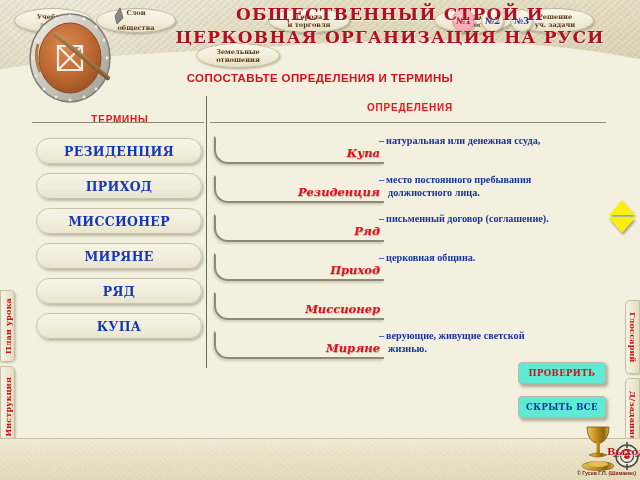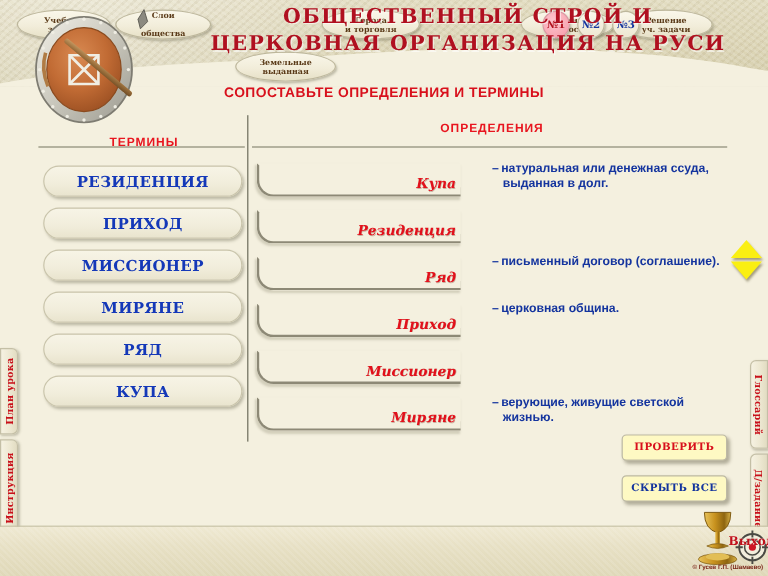--- a/index.html
+++ b/index.html
@@ -128,22 +128,22 @@
   .slot-answer {
     position:absolute; left: 0; top: 12px; width: 166px;
     text-align: right;
     font-family: "DejaVu Serif", serif;
     font-style: italic; font-weight: bold; font-size: 11.5px;
     color: #E2101B;
     text-shadow: .5px .5px 0 rgba(120,60,40,.35);
     pointer-events: none;
   }
   .def-text {
-    position:absolute; left: 196px; top: 0px; width: 214px;
-    font-family: Liberation Sans, sans-serif;
+    position:absolute; left: 165px; top: 0px; width: 214px;
+    font-family: Liberation Serif, serif;
     font-size: 10.2px; line-height: 13px; font-weight: bold;
     color: #14349E;
   }
   .def-text .dash { margin-right: 2px; }
   .def-text .cont { display:block; padding-left: 9px; }
 
   
   .arrows { position:absolute; left: 609px; top: 200px; width: 26px; }
   .arrow-up, .arrow-down {
     width: 0; height: 0; cursor: pointer;
@@ -154,21 +154,21 @@
     border-bottom: 15px solid #FAEF12; margin-bottom: 3px;
   }
   .arrow-down {
     border-left: 13px solid transparent; border-right: 13px solid transparent;
     border-top: 15px solid #FAEF12;
   }
 
   
   .action-btn {
     position:absolute; width: 88px; height: 22px;
-    background: #fef9c3;
+    background: #5eead4;
     border: 1px solid #BDB9A4;
     border-radius: 4px;
     box-shadow: 2px 2.5px 3px rgba(80,75,50,.4);
     display:flex; align-items:center; justify-content:center;
     font-family: "DejaVu Serif", serif;
     font-size: 8.5px; font-weight: bold; letter-spacing: .4px;
     cursor: pointer;
   }
   #btn-check { left: 518px; top: 362px; color:#D8101C; }
   #btn-hide  { left: 518px; top: 396px; color:#14349E;text-align:center; }
@@ -346,27 +346,30 @@
     </div>
   </div>
 
   <div class="defs">
 
     <div class="def-row">
       <div class="slot"></div>
       <div class="slot-answer">Купа</div>
       <div class="def-text">
         <span class="dash">–</span><span>натуральная или денежная ссуда,</span>
-        <span class="cont">выданная в долг.</span>
       </div>
     </div>
 
     <div class="def-row">
       <div class="slot"></div>
       <div class="slot-answer">Резиденция</div>
+      <div class="def-text">
+        <span class="dash">–</span><span>место постоянного пребывания</span>
+        <span class="cont">должностного лица.</span>
+      </div>
     </div>
 
     <div class="def-row">
       <div class="slot"></div>
       <div class="slot-answer">Ряд</div>
       <div class="def-text">
         <span class="dash">–</span><span>письменный договор (соглашение).</span>
       </div>
     </div>
 
@@ -420,21 +423,21 @@
   <div class="nav-ellipse" style="left:14px;  width:78px;">
     <i>Учебная</i>
     <i>задача</i>
   </div>
   <div class="nav-ellipse" style="left:96px;  width:80px;justify-content:space-between;">
     <i>Слои</i>
     <i>общества</i>
   </div>
   <div class="nav-ellipse" style="left:196px; width:84px;margin-top:35px;">
     <i>Земельные</i>
-    <i>выданная</i>
+    <i>отношения</i>
   </div>
   <div class="nav-ellipse" style="left:268px; width:82px;text-align:center;">
     <i>Города</i>
     <i>и торговля</i>
   </div>
   <div class="nav-ellipse" style="left:434px; width:78px;">
     <i>Духовные</i>
     <i>ценности</i>
   </div>
   <div class="nav-ellipse" style="left:516px; width:78px;">

